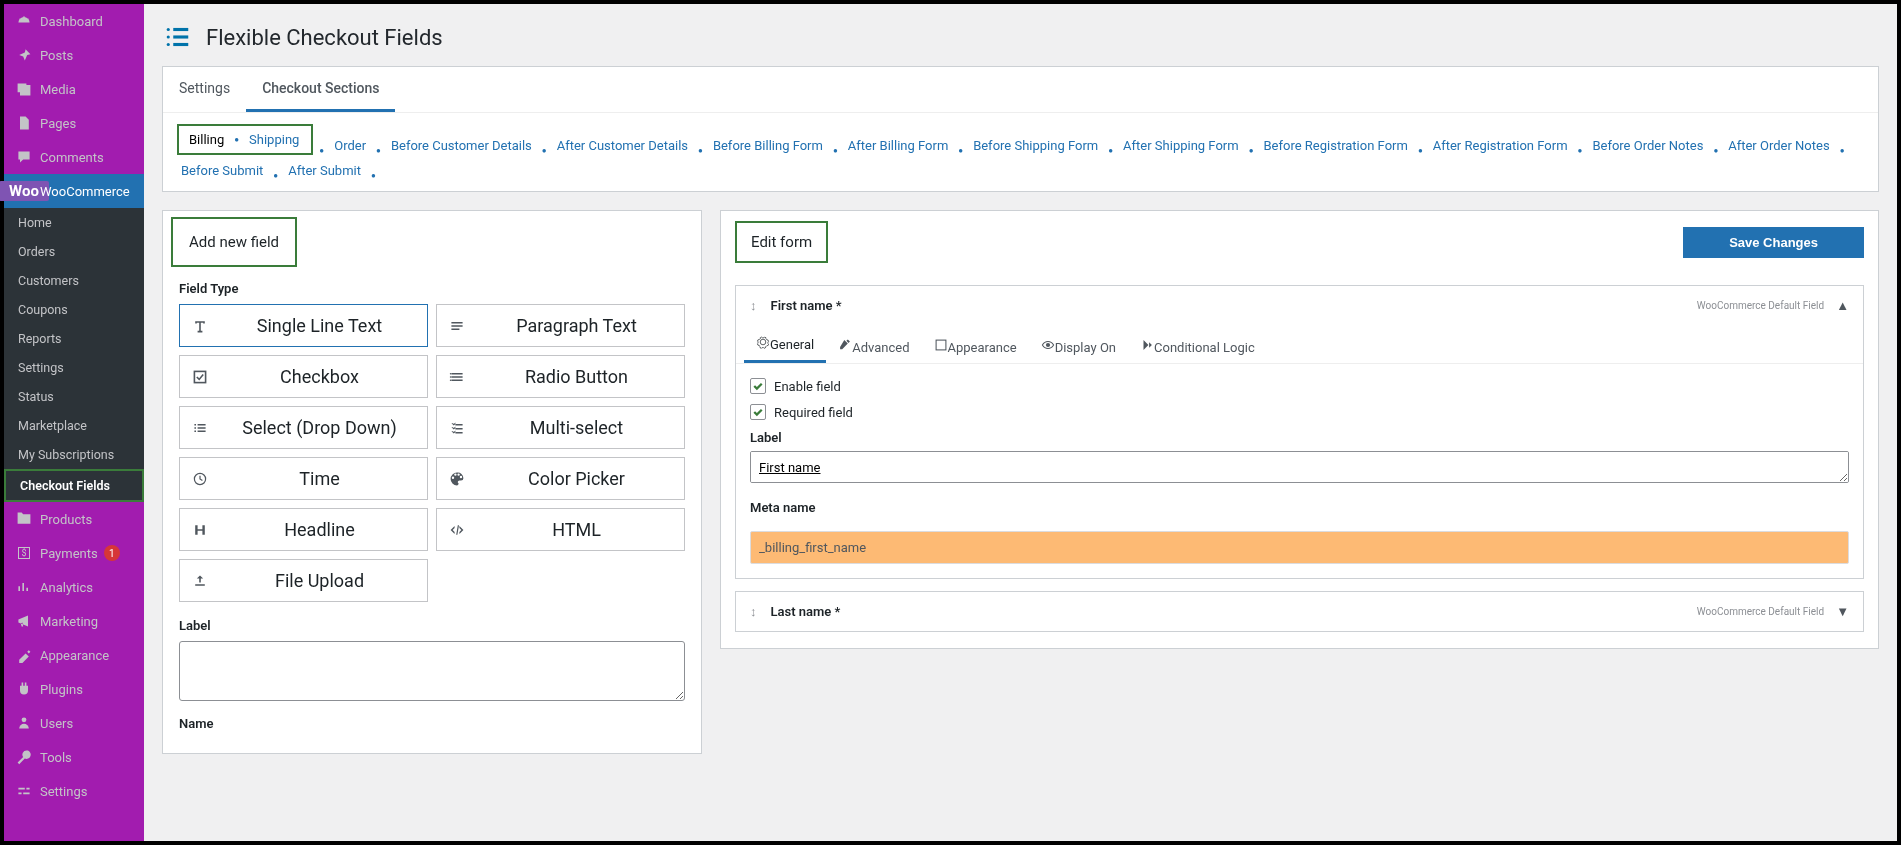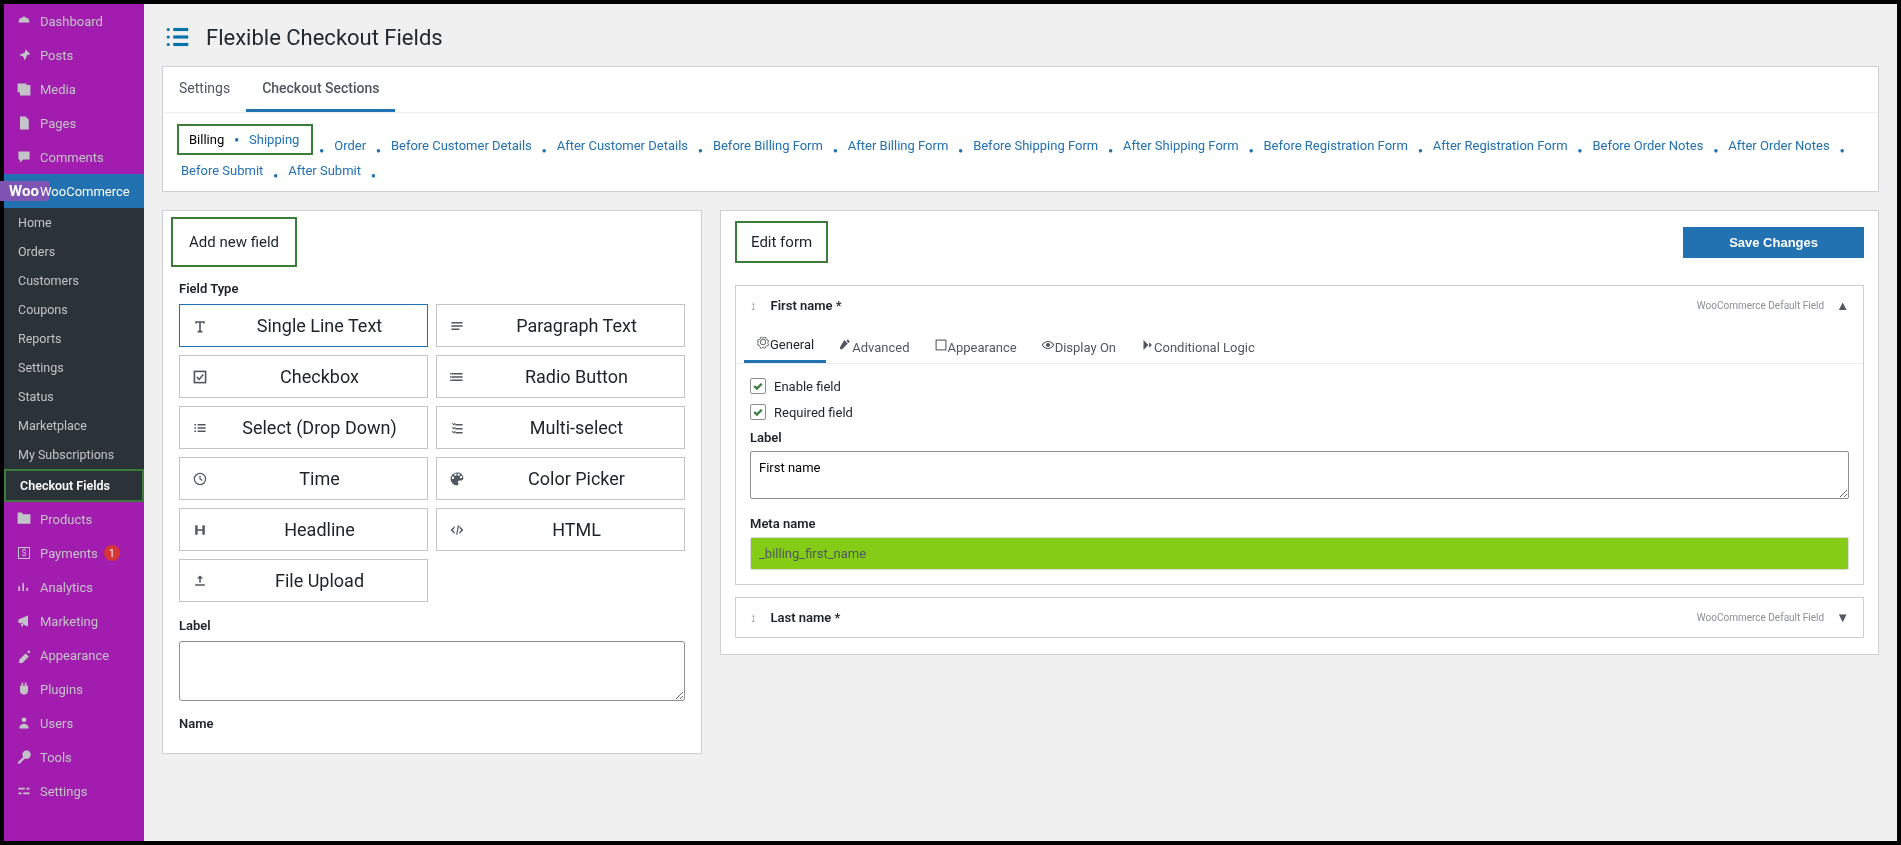--- a/index.html
+++ b/index.html
@@ -57,22 +57,22 @@
 .form-row-tabs { display: flex; border-bottom: 1px solid #eee; padding: 0 8px; }
 .form-row-tab { display: flex; align-items: flex-end; padding: 10px 12px 8px; font-size: 13px; color: #50575e; cursor: pointer; }
 .form-row-tab.active { border-bottom: 3px solid #2271b1; color: #1d2327; }
 .form-row-tab svg { width: 14px; height: 14px; fill: currentColor; }
 .form-row-body { padding: 14px; }
 .chk-row { display: flex; align-items: center; gap: 8px; margin-bottom: 10px; font-size: 13px; }
 .chk-row .chk { width: 16px; height: 16px; border: 1px solid #8c8f94; border-radius: 2px; display: flex; align-items: center; justify-content: center; color: #3a7c3a; }
 .chk-row .chk svg { width: 12px; height: 12px; fill: none; stroke: currentColor; stroke-width: 3; }
 .lbl { font-size: 13px; font-weight: 600; margin-bottom: 6px; display: block; }
 .txt-field { width: 100%; border: 1px solid #8c8f94; border-radius: 2px; padding: 8px; font-size: 13px; font-family: inherit; resize: vertical; }
-.txt-area { height: 48px; }
-.txt-readonly { background: #84cc16; border-color: #dcdcde; color: #50575e; }
+.txt-area { height: 32px; text-decoration: underline; }
+.txt-readonly { background: #fdba74; border-color: #dcdcde; color: #50575e; margin-top: 10px; }
 </style>
 </head>
 <body>
 
 <div class="app">
   <div class="sidebar">
     <div id="sidebar-main">
         <div class="sidebar-item">
           <span class="icon">
             <svg viewBox="0 0 20 20">

